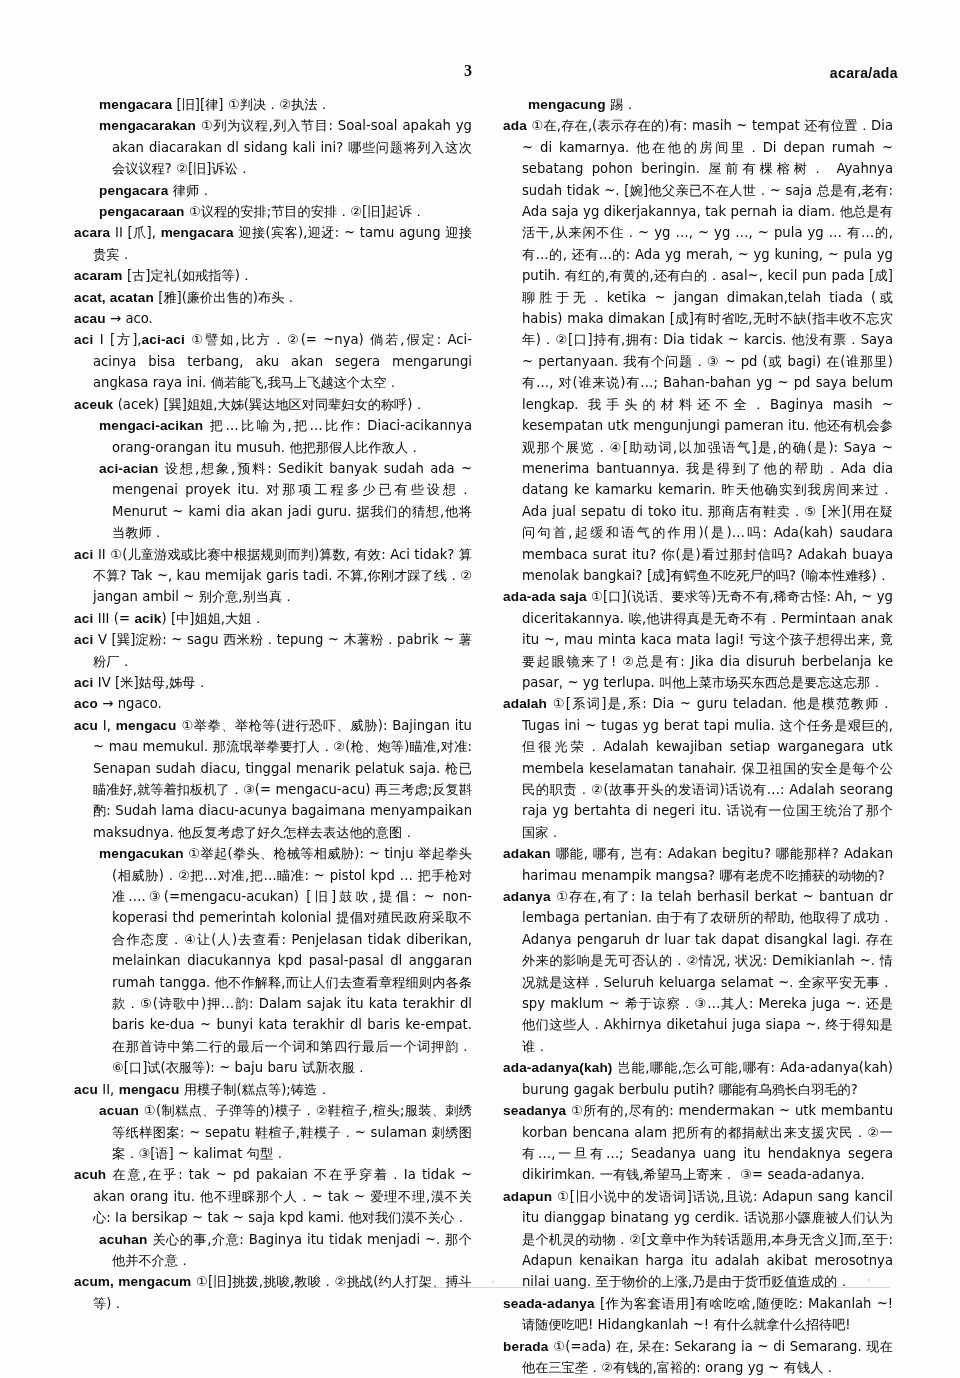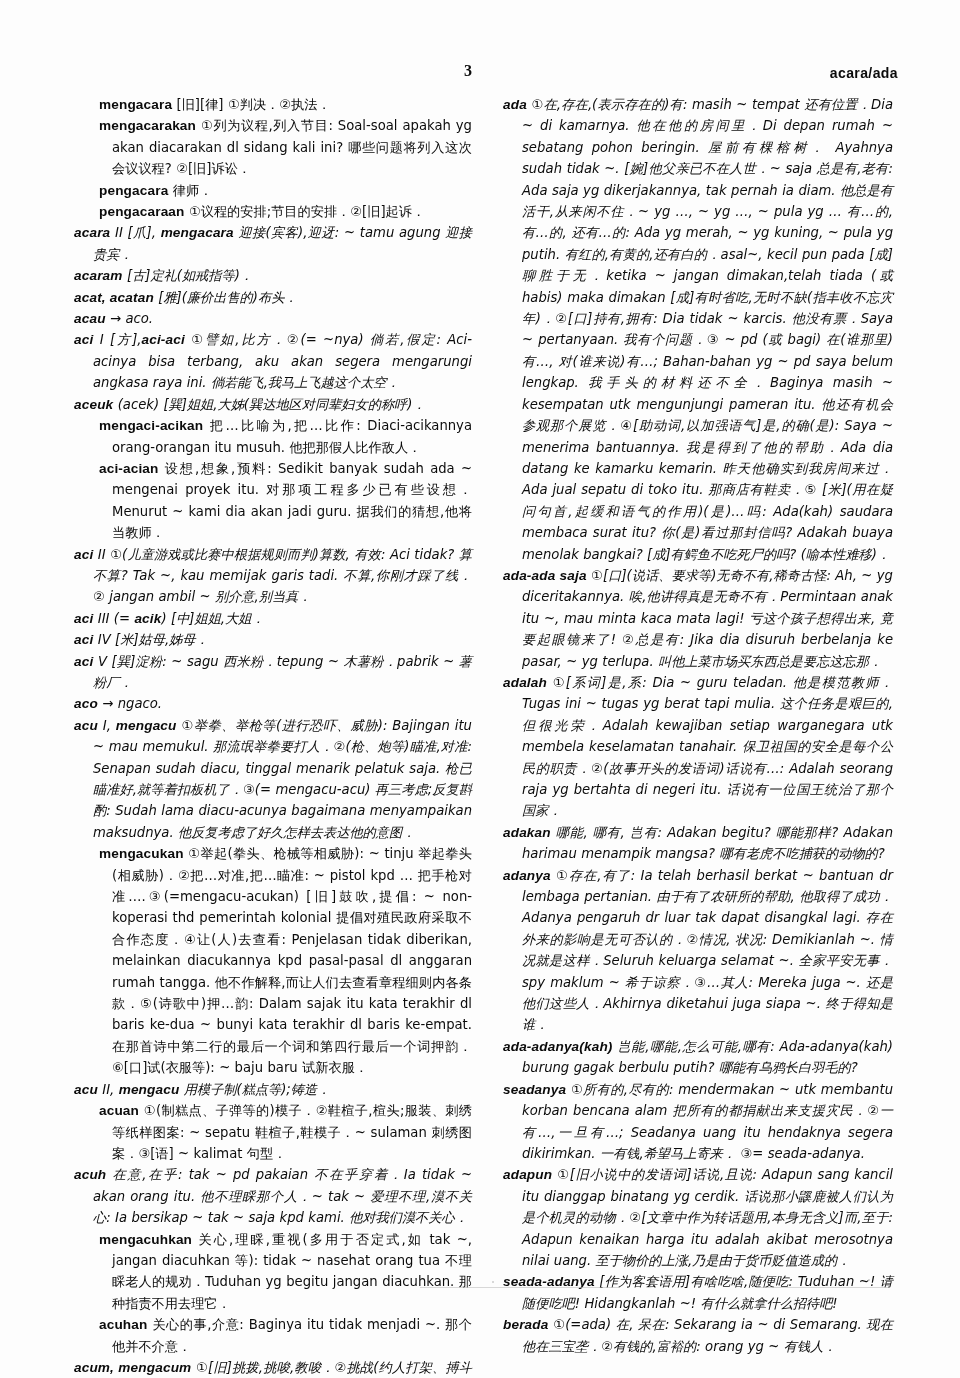--- a/index.html
+++ b/index.html
@@ -64,21 +64,20 @@
     line-height: 21.4px;
     text-align: justify;
     text-justify: inter-word;
     word-spacing: 0.2px;
     hyphens: none;
   }
   
   .entry.lvl0 {
     padding-left: 19px;
     text-indent: -19px;
-    font-style: italic;
   }
   
   .entry.lvl1 {
     padding-left: 38px;
     text-indent: -13px;
   }
 
   .hw {
     font-weight: bold;
     font-family: "Liberation Sans", sans-serif;
@@ -120,42 +119,42 @@
         <p class="entry lvl0"><span class="hw">acara</span><span class="cn"> II  [爪], </span><span class="hw">mengacara</span><span class="cn"> 迎接(宾客),迎迓: ~ tamu agung 迎接贵宾．</span></p>
         <p class="entry lvl0"><span class="hw">acaram</span><span class="cn"> [古]定礼(如戒指等)．</span></p>
         <p class="entry lvl0"><span class="hw">acat, acatan</span><span class="cn"> [雅](廉价出售的)布头．</span></p>
         <p class="entry lvl0"><span class="hw">acau</span><span class="cn"> → aco.</span></p>
         <p class="entry lvl0"><span class="hw">aci</span><span class="cn"> I [方],</span><span class="hw">aci-aci</span><span class="cn"> ①譬如,比方．②(= ~nya) 倘若,假定: Aci-acinya bisa terbang, aku akan segera mengarungi angkasa raya ini. 倘若能飞,我马上飞越这个太空．</span></p>
         <p class="entry lvl0"><span class="hw">aceuk</span><span class="cn"> (acek) [巽]姐姐,大姊(巽达地区对同辈妇女的称呼)．</span></p>
         <p class="entry lvl1"><span class="hw">mengaci-acikan</span><span class="cn"> 把…比喻为,把…比作: Diaci-acikannya orang-orangan itu musuh. 他把那假人比作敌人．</span></p>
         <p class="entry lvl1"><span class="hw">aci-acian</span><span class="cn"> 设想,想象,预料: Sedikit banyak sudah ada ~ mengenai proyek itu. 对那项工程多少已有些设想．Menurut ~ kami dia akan jadi guru. 据我们的猜想,他将当教师．</span></p>
         <p class="entry lvl0"><span class="hw">aci</span><span class="cn"> II ①(儿童游戏或比赛中根据规则而判)算数, 有效: Aci tidak? 算不算? Tak ~, kau memijak garis tadi. 不算,你刚才踩了线．② jangan ambil ~ 别介意,别当真．</span></p>
         <p class="entry lvl0"><span class="hw">aci</span><span class="cn"> III (= </span><span class="hw">acik</span><span class="cn">) [中]姐姐,大姐．</span></p>
+        <p class="entry lvl0"><span class="hw">aci</span><span class="cn"> V [巽]淀粉: ~ sagu 西米粉．tepung ~ 木薯粉．pabrik ~ 薯粉厂．</span></p>
         <p class="entry lvl0"><span class="hw">aci</span><span class="cn"> IV [米]姑母,姊母．</span></p>
-        <p class="entry lvl0"><span class="hw">aci</span><span class="cn"> V [巽]淀粉: ~ sagu 西米粉．tepung ~ 木薯粉．pabrik ~ 薯粉厂．</span></p>
         <p class="entry lvl0"><span class="hw">aco</span><span class="cn"> → ngaco.</span></p>
         <p class="entry lvl0"><span class="hw">acu</span><span class="cn"> I, </span><span class="hw">mengacu</span><span class="cn"> ①举拳、举枪等(进行恐吓、威胁): Bajingan itu ~ mau memukul. 那流氓举拳要打人．②(枪、炮等)瞄准,对准: Senapan sudah diacu, tinggal menarik pelatuk saja. 枪已瞄准好,就等着扣板机了．③(= mengacu-acu) 再三考虑;反复斟酌: Sudah lama diacu-acunya bagaimana menyampaikan maksudnya. 他反复考虑了好久怎样去表达他的意图．</span></p>
         <p class="entry lvl1"><span class="hw">mengacukan</span><span class="cn"> ①举起(拳头、枪械等相威胁): ~ tinju 举起拳头(相威胁)．②把…对准,把…瞄准: ~ pistol kpd … 把手枪对准….③(=mengacu-acukan) [旧]鼓吹,提倡: ~ non-koperasi thd pemerintah kolonial 提倡对殖民政府采取不合作态度．④让(人)去查看: Penjelasan tidak diberikan, melainkan diacukannya kpd pasal-pasal dl anggaran rumah tangga. 他不作解释,而让人们去查看章程细则内各条款．⑤(诗歌中)押…韵: Dalam sajak itu kata terakhir dl baris ke-dua ~ bunyi kata terakhir dl baris ke-empat. 在那首诗中第二行的最后一个词和第四行最后一个词押韵．⑥[口]试(衣服等): ~ baju baru 试新衣服．</span></p>
         <p class="entry lvl0"><span class="hw">acu</span><span class="cn"> II, </span><span class="hw">mengacu</span><span class="cn"> 用模子制(糕点等);铸造．</span></p>
         <p class="entry lvl1"><span class="hw">acuan</span><span class="cn"> ①(制糕点、子弹等的)模子．②鞋楦子,楦头;服装、刺绣等纸样图案: ~ sepatu 鞋楦子,鞋模子．~ sulaman 刺绣图案．③[语] ~ kalimat 句型．</span></p>
         <p class="entry lvl0"><span class="hw">acuh</span><span class="cn"> 在意,在乎: tak ~ pd pakaian 不在乎穿着．Ia tidak ~ akan orang itu. 他不理睬那个人．~ tak ~ 爱理不理,漠不关心: Ia bersikap ~ tak ~ saja kpd kami. 他对我们漠不关心．</span></p>
-        <p class="entry lvl1"><span class="hw">mengacuhkan</span><span class="cn"> 关心,理睬,重视(多用于否定式,如 tak ~, jangan diacuhkan 等): tidak ~ nasehat orang tua 不理睬老人的规劝．Tuduhan yg begitu jangan diacuhkan. 那种指责不用去理它．</span></p>
         <p class="entry lvl1"><span class="hw">acuhan</span><span class="cn"> 关心的事,介意: Baginya itu tidak menjadi ~. 那个他并不介意．</span></p>
         <p class="entry lvl0"><span class="hw">acum, mengacum</span><span class="cn"> ①[旧]挑拨,挑唆,教唆．②挑战(约人打架、搏斗等)．</span></p>
       </div>
     <div class="col col-right">
+        <p class="entry lvl1"><span class="hw">mengacung</span><span class="cn"> 踢．</span></p>
         <p class="entry lvl0"><span class="hw">ada</span><span class="cn"> ①在,存在,(表示存在的)有: masih ~ tempat 还有位置．Dia ~ di kamarnya. 他在他的房间里．Di depan rumah ~ sebatang pohon beringin. 屋前有棵榕树． Ayahnya sudah tidak ~. [婉]他父亲已不在人世．~ saja 总是有,老有: Ada saja yg dikerjakannya, tak pernah ia diam. 他总是有活干,从来闲不住．~ yg …, ~ yg …, ~ pula yg … 有…的,有…的, 还有…的: Ada yg merah, ~ yg kuning, ~ pula yg putih. 有红的,有黄的,还有白的．asal~, kecil pun pada [成]聊胜于无．ketika ~ jangan dimakan,telah tiada (或 habis) maka dimakan [成]有时省吃,无时不缺(指丰收不忘灾年)．②[口]持有,拥有: Dia tidak ~ karcis. 他没有票．Saya ~ pertanyaan. 我有个问题．③ ~ pd (或 bagi) 在(谁那里)有…, 对(谁来说)有…; Bahan-bahan yg ~ pd saya belum lengkap. 我手头的材料还不全．Baginya masih ~ kesempatan utk mengunjungi pameran itu. 他还有机会参观那个展览．④[助动词,以加强语气]是,的确(是): Saya ~ menerima bantuannya. 我是得到了他的帮助．Ada dia datang ke kamarku kemarin. 昨天他确实到我房间来过．Ada jual sepatu di toko itu. 那商店有鞋卖．⑤ [米](用在疑问句首,起缓和语气的作用)(是)…吗: Ada(kah) saudara membaca surat itu? 你(是)看过那封信吗? Adakah buaya menolak bangkai? [成]有鳄鱼不吃死尸的吗? (喻本性难移)．</span></p>
         <p class="entry lvl0"><span class="hw">ada-ada saja</span><span class="cn"> ①[口](说话、要求等)无奇不有,稀奇古怪: Ah, ~ yg diceritakannya. 唉,他讲得真是无奇不有．Permintaan anak itu ~, mau minta kaca mata lagi! 亏这个孩子想得出来, 竟要起眼镜来了! ②总是有: Jika dia disuruh berbelanja ke pasar, ~ yg terlupa. 叫他上菜市场买东西总是要忘这忘那．</span></p>
         <p class="entry lvl0"><span class="hw">adalah</span><span class="cn"> ①[系词]是,系: Dia ~ guru teladan. 他是模范教师．Tugas ini ~ tugas yg berat tapi mulia. 这个任务是艰巨的,但很光荣．Adalah kewajiban setiap warganegara utk membela keselamatan tanahair. 保卫祖国的安全是每个公民的职责．②(故事开头的发语词)话说有…: Adalah seorang raja yg bertahta di negeri itu. 话说有一位国王统治了那个国家．</span></p>
         <p class="entry lvl0"><span class="hw">adakan</span><span class="cn"> 哪能, 哪有, 岂有: Adakan begitu? 哪能那样? Adakan harimau menampik mangsa? 哪有老虎不吃捕获的动物的?</span></p>
         <p class="entry lvl0"><span class="hw">adanya</span><span class="cn"> ①存在,有了: Ia telah berhasil berkat ~ bantuan dr lembaga pertanian.  由于有了农研所的帮助, 他取得了成功．Adanya pengaruh dr luar tak dapat disangkal lagi. 存在外来的影响是无可否认的．②情况, 状况: Demikianlah ~. 情况就是这样．Seluruh keluarga selamat ~. 全家平安无事．spy maklum ~ 希于谅察．③…其人: Mereka juga ~. 还是他们这些人．Akhirnya diketahui juga siapa ~. 终于得知是谁．</span></p>
         <p class="entry lvl0"><span class="hw">ada-adanya(kah)</span><span class="cn">  岂能,哪能,怎么可能,哪有: Ada-adanya(kah) burung gagak berbulu putih? 哪能有乌鸦长白羽毛的?</span></p>
         <p class="entry lvl0"><span class="hw">seadanya</span><span class="cn"> ①所有的,尽有的: mendermakan ~ utk membantu korban bencana alam 把所有的都捐献出来支援灾民．②一有…,一旦有…; Seadanya uang itu hendaknya segera dikirimkan. 一有钱,希望马上寄来． ③= seada-adanya.</span></p>
         <p class="entry lvl0"><span class="hw">adapun</span><span class="cn"> ①[旧小说中的发语词]话说,且说: Adapun sang kancil itu dianggap binatang yg cerdik. 话说那小鼷鹿被人们认为是个机灵的动物．②[文章中作为转话题用,本身无含义]而,至于: Adapun kenaikan harga itu adalah akibat merosotnya nilai uang. 至于物价的上涨,乃是由于货币贬值造成的．</span></p>
-        <p class="entry lvl0"><span class="hw">seada-adanya</span><span class="cn"> [作为客套语用]有啥吃啥,随便吃: Tuduhan ~! 请随便吃吧! Hidangkanlah ~! 有什么就拿什么招待吧!</span></p>
+        <p class="entry lvl0"><span class="hw">seada-adanya</span><span class="cn"> [作为客套语用]有啥吃啥,随便吃: Makanlah ~! 请随便吃吧! Hidangkanlah ~! 有什么就拿什么招待吧!</span></p>
         <p class="entry lvl0"><span class="hw">berada</span><span class="cn"> ①(=ada) 在, 呆在: Sekarang ia ~ di Semarang. 现在他在三宝垄．②有钱的,富裕的: orang yg ~ 有钱人．</span></p>
       </div>
   </div>
 
   <div class="speckle sp1"></div>
   <div class="speckle sp2"></div>
   <div class="speckle sp3"></div>
   <div class="speckle sp4"></div>
 
 </div>

